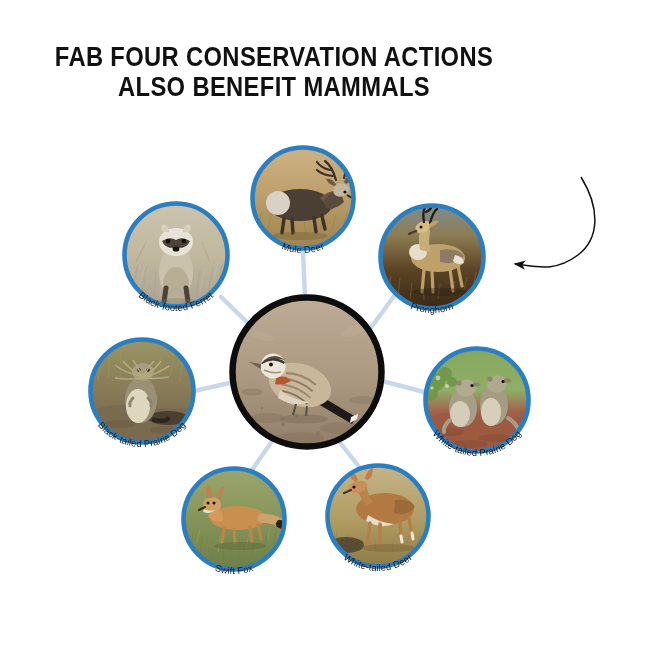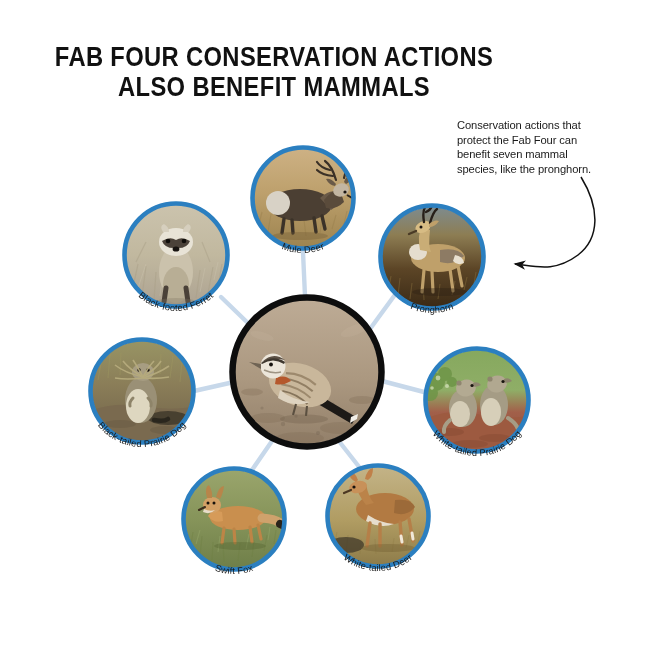--- a/index.html
+++ b/index.html
@@ -42,21 +42,20 @@
   }
 </style>
 </head>
 <body>
 
 <div id="stage">
 
   <div class="title">FAB FOUR CONSERVATION ACTIONS
 ALSO BENEFIT MAMMALS</div>
 
-  <div class="annotation">Conservation actions that protect the Fab Four can benefit seven mammal species, like the pronghorn.</div>
 
   <svg class="board" viewBox="0 0 650 650" xmlns="http://www.w3.org/2000/svg">
     <defs>
 
       <linearGradient id="g-mule" x1="0" y1="0" x2="0" y2="1">
         <stop offset="0%" stop-color="#cdb184"></stop>
           <stop offset="45%" stop-color="#bda06c"></stop>
           <stop offset="100%" stop-color="#9d8450"></stop>
       </linearGradient>
       <linearGradient id="g-prong" x1="0" y1="0" x2="0" y2="1">

